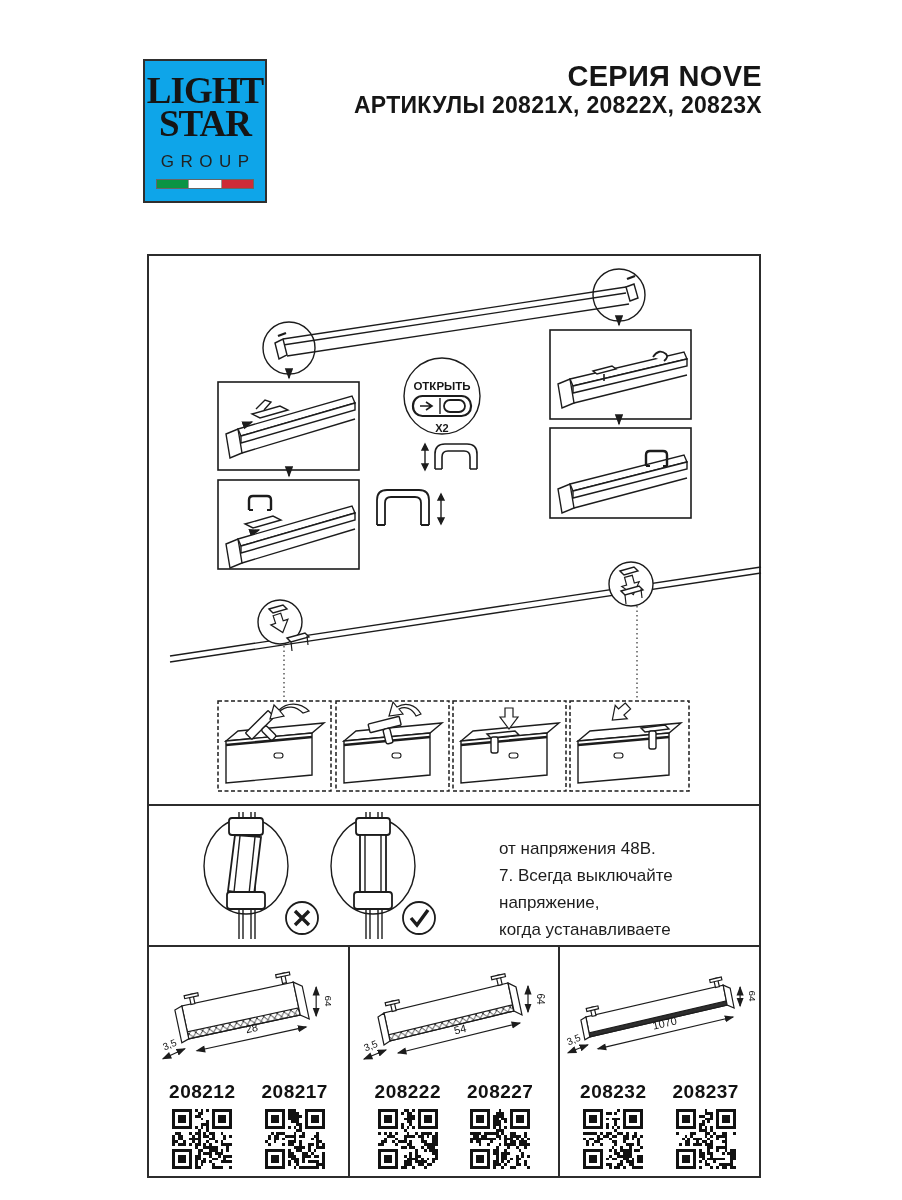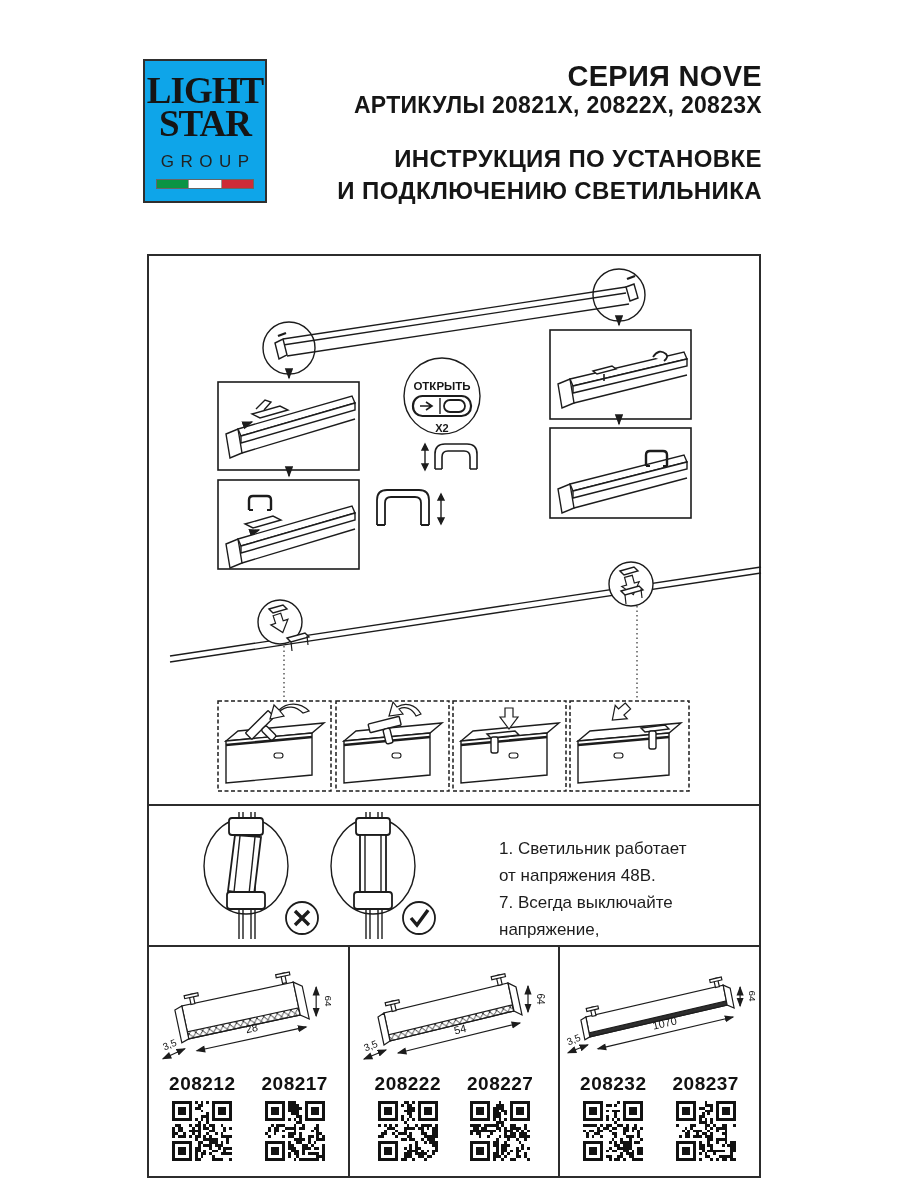--- a/index.html
+++ b/index.html
@@ -30,21 +30,21 @@
   .box2{top:804px;height:143px}
   .box3{top:945px;height:233px;display:flex}
   .box svg{display:block}
 
   .notes{position:absolute;left:350px;top:29px;font-size:17px;line-height:27px;color:#1d1d1d}
 
   .col{height:100%;padding-top:6px}
   .col1{width:201px;border-right:2px solid #2c2c2c}
   .col2{width:210px;border-right:2px solid #2c2c2c}
   .col3{flex:1}
-  .prod-row{display:flex;justify-content:center;gap:26px;margin-top:8px}
+  .prod-row{display:flex;justify-content:center;gap:26px;margin-top:16px}
   .art{font-size:19px;font-weight:bold;text-align:center;letter-spacing:.5px;
        margin-bottom:6px;color:#111;white-space:nowrap}
   .qr{width:60px;height:60px;margin:0 auto}
   svg text{font-family:"Liberation Sans",sans-serif;fill:#161616;stroke:none}
 </style>
 </head>
 <body>
 
 <div class="page">
 
@@ -54,24 +54,20 @@
     <div class="logo-group">GROUP</div>
     <div class="logo-flag">
       <span style="background:#0b9444"></span>
       <span style="background:#ffffff"></span>
       <span style="background:#ce2b37"></span>
     </div>
   </div>
 
   <div class="t-series">СЕРИЯ NOVE</div>
   <div class="t-articles">АРТИКУЛЫ 20821X, 20822X, 20823X</div>
-  <div class="t-main">
-    <div>ИНСТРУКЦИЯ ПО УСТАНОВКЕ</div>
-    <div>И ПОДКЛЮЧЕНИЮ СВЕТИЛЬНИКА</div>
-  </div>
 
   <section class="box box1">
     <svg width="615" height="548" viewBox="0 0 615 548">
       <defs>
         <marker id="aE" orient="auto" markerWidth="9" markerHeight="8" refX="7" refY="3">
           <path d="M0,0L8,3L0,6Z" fill="#1c1c1c"></path>
           </marker>
         <marker id="aS" orient="auto" markerWidth="9" markerHeight="8" refX="1" refY="3">
           <path d="M8,0L0,3L8,6Z" fill="#1c1c1c"></path>
           </marker>
@@ -268,21 +264,20 @@
           <rect x="211" y="29" width="26" height="57" fill="#fff" stroke-width="1.8"></rect>
           <line x1="216" y1="29" x2="216" y2="86"></line>
             <line x1="232" y1="29" x2="232" y2="86"></line>
           <rect x="205" y="86" width="38" height="17" rx="3" fill="#fff" stroke-width="1.8"></rect>
           <circle cx="270" cy="112" r="16" fill="#fff" stroke-width="1.8"></circle>
           <path d="M262,112 l6,7 l11,-15" stroke-width="3.4"></path>
         </g>
       </g>
     </svg>
     <div class="notes">
-      <div>1. Светильник работает</div>
       <div>от напряжения 48В.</div>
       <div>7. Всегда выключайте напряжение,</div>
       <div>когда устанавливаете светильник.</div>
     </div>
   </section>
 
   <section class="box box3">
 
     <div class="col col1">
       <svg width="100%" height="112" viewBox="0 0 200 112">

